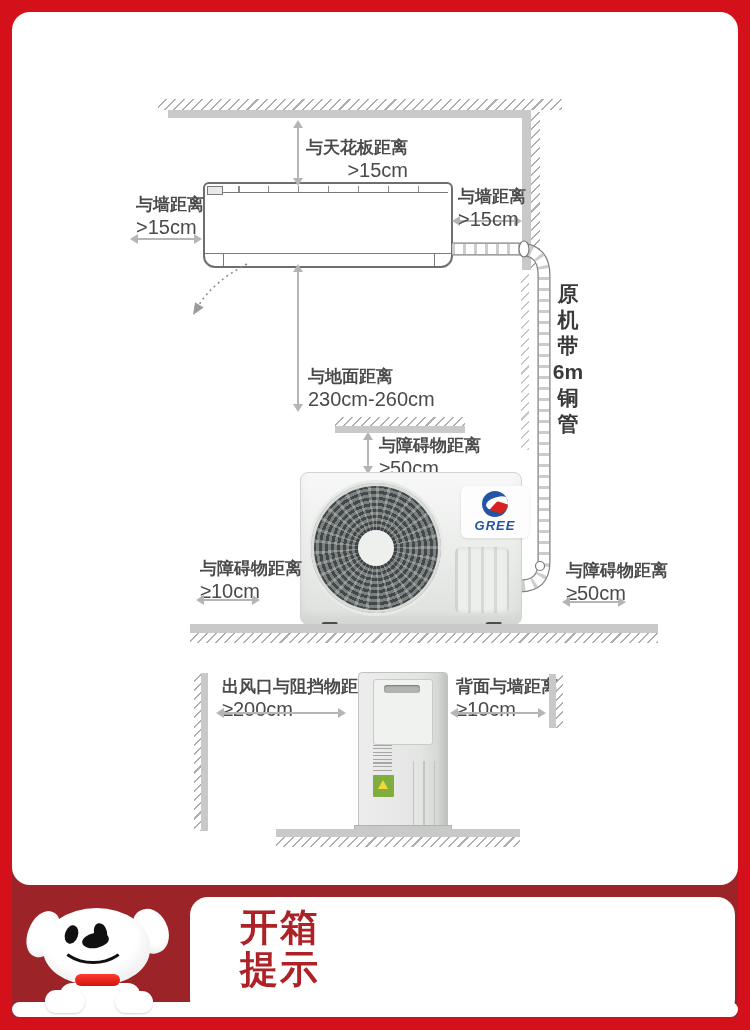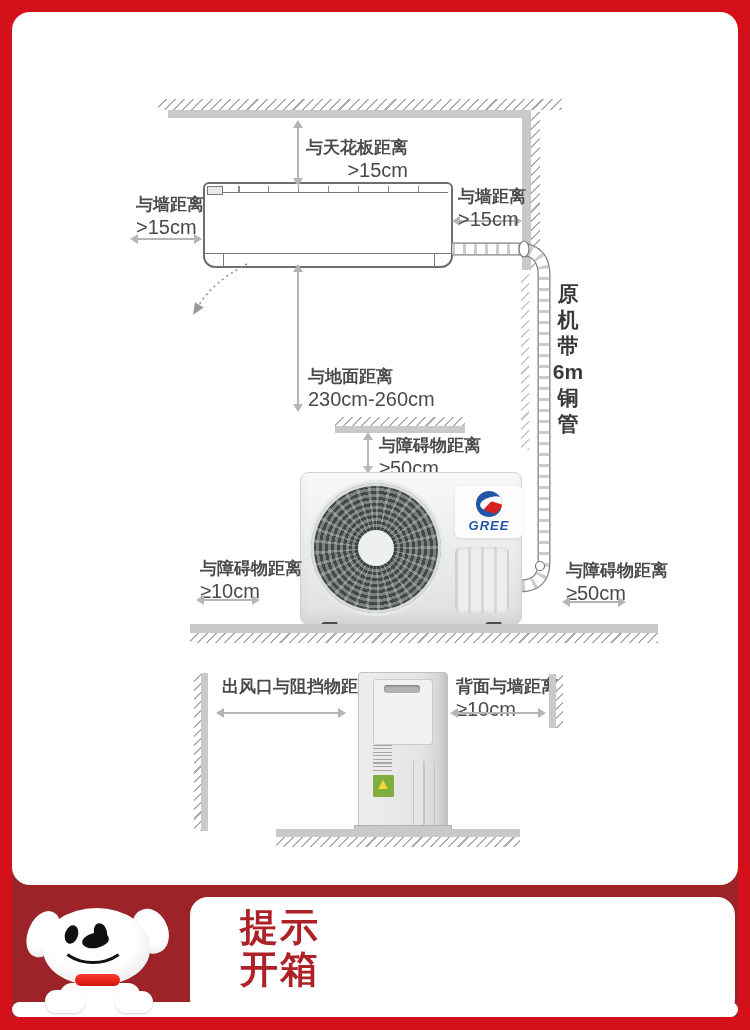--- a/index.html
+++ b/index.html
@@ -187,21 +187,21 @@
     <div class="abs arrow-v" style="left:367px;top:440px;height:26px;"></div>
     <div class="abs lbl" style="left:379px;top:435px;">
       <div class="l1">与障碍物距离</div>
       <div class="l2">≥50cm</div>
     </div>
 
     <div class="abs ou" style="left:300px;top:472px;width:220px;height:151px;">
       <div class="abs fan" style="left:10px;top:10px;width:130px;height:130px;">
         <div class="fan-hub"></div>
       </div>
-      <div class="abs gree-panel" style="left:154px;top:13px;width:68px;height:52px;">
+      <div class="abs gree-panel" style="left:160px;top:13px;width:68px;height:52px;">
         <div class="gree-mark"></div>
         <div class="gree-text">GREE</div>
       </div>
       <div class="abs ou-louv" style="left:154px;top:74px;width:54px;height:66px;"></div>
       <div class="abs foot" style="left:20px;bottom:-5px;width:16px;height:7px;"></div>
       <div class="abs foot" style="right:20px;bottom:-5px;width:16px;height:7px;"></div>
     </div>
 
     <div class="abs bar" style="left:190px;top:624px;width:468px;height:9px;"></div>
     <div class="abs hatch" style="left:190px;top:633px;width:468px;height:10px;"></div>
@@ -219,20 +219,21 @@
     <div class="abs arrow-h" style="left:570px;top:601px;width:48px;"></div>
   </div>
 
   <div class="sec">
 
     <div class="abs hatch" style="left:194px;top:673px;width:7px;height:158px;"></div>
     <div class="abs bar" style="left:201px;top:673px;width:7px;height:158px;"></div>
 
     <div class="abs lbl" style="left:222px;top:676px;">
       <div class="l1">出风口与阻挡物距离</div>
+      <div class="l2">≥200cm</div>
     </div>
     <div class="abs arrow-h" style="left:224px;top:712px;width:114px;"></div>
 
     <div class="abs su" style="left:358px;top:672px;width:88px;height:158px;">
       <div class="su-panel"></div>
       <div class="su-handle"></div>
       <div class="su-text"></div>
       <div class="su-green"></div>
       <div class="su-grooves"></div>
       <div class="su-edge"></div>
@@ -252,22 +253,22 @@
     <div class="abs hatch" style="left:276px;top:837px;width:244px;height:10px;"></div>
   </div>
 
   <div class="note">注：以上图中产品外观仅为示意图，请以实际收到实物为准。安装尺寸仅供参考，以安装师傅沟通为准。</div>
 
   <div class="sec">
     <div class="tip-strip"></div>
     <div class="tip-panel"></div>
 
     <div class="tip-title">
+      <div>开箱</div>
       <div>提示</div>
-      <div>开箱</div>
     </div>
 
     <div class="tip-body">
     </div>
 
     <div class="dog">
       <div class="ear-l"></div>
       <div class="ear-r"></div>
       <div class="head"></div>
       <div class="eye-l"></div>

